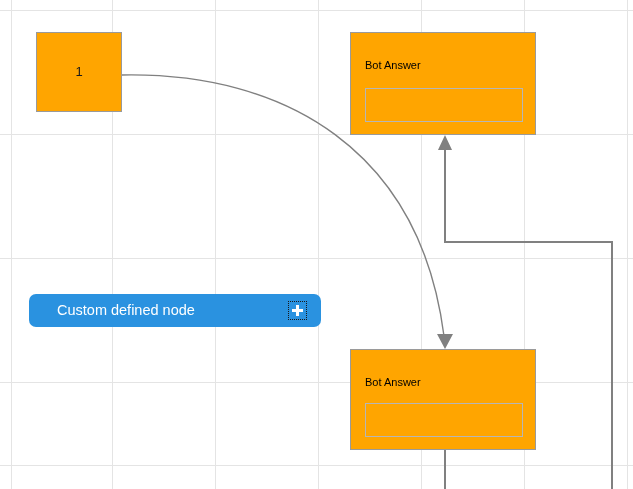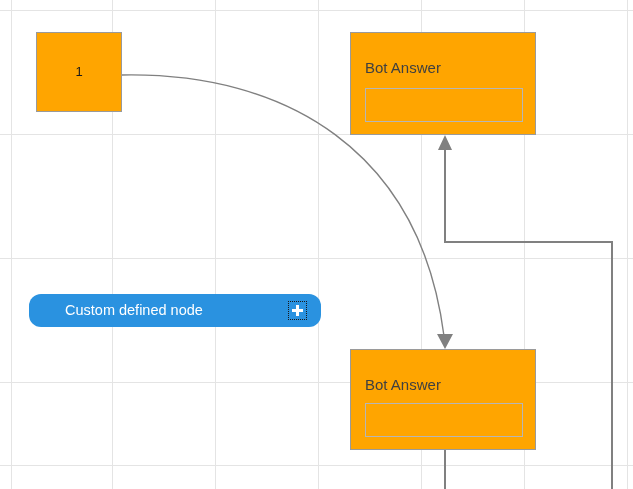--- a/index.html
+++ b/index.html
@@ -60,42 +60,42 @@
     top: 32px;
     text-align: center;
     font-size: 13px;
     color: #1a1a1a;
     line-height: 1;
   }
   .node-title {
     position: absolute;
     left: 14px;
     top: 27px;
-    font-size: 15px;
-    color: #404040;
+    font-size: 11px;
+    color: #000000;
     line-height: 1;
     white-space: nowrap;
   }
   .node-slot {
     position: absolute;
     left: 14px;
     box-sizing: border-box;
     border: 1px solid #b6b6b6;
     background: transparent;
   }
   
   .palette-bar {
     position: absolute;
     box-sizing: border-box;
     background: #2a92e0;
     display: flex;
     align-items: center;
     justify-content: space-between;
-    padding: 0 14px 0 36px;
-    border-radius: 12px;
+    padding: 0 14px 0 28px;
+    border-radius: 7px;
   }
   .palette-label {
     font-size: 14.5px;
     color: #ffffff;
     line-height: 1;
     white-space: nowrap;
   }
   .palette-add {
     width: 19px;
     height: 19px;

